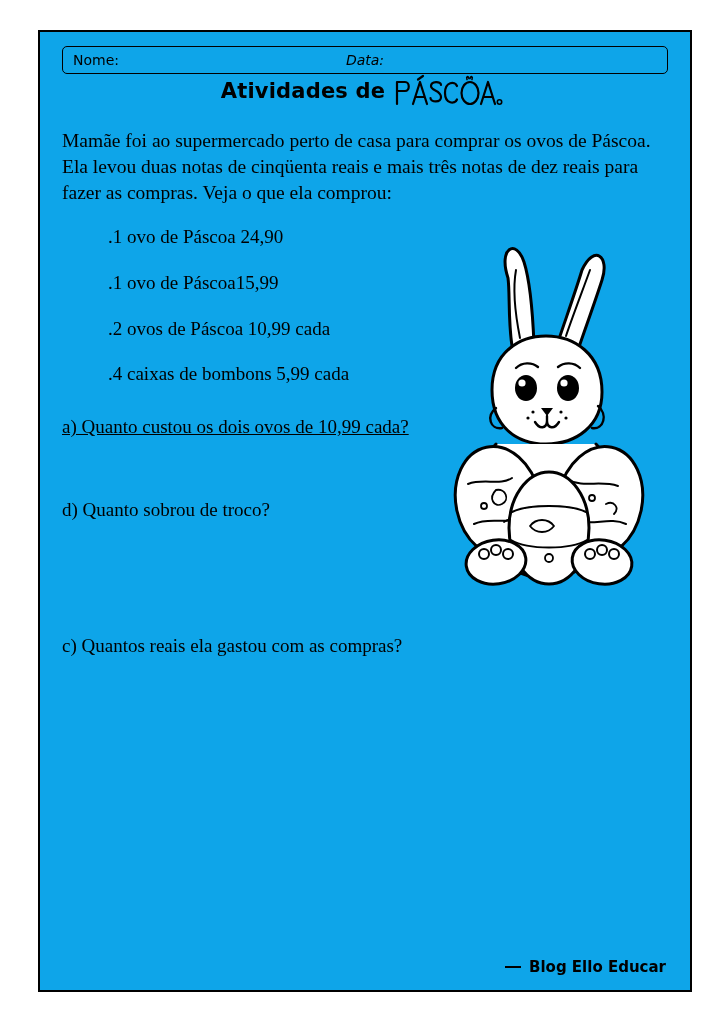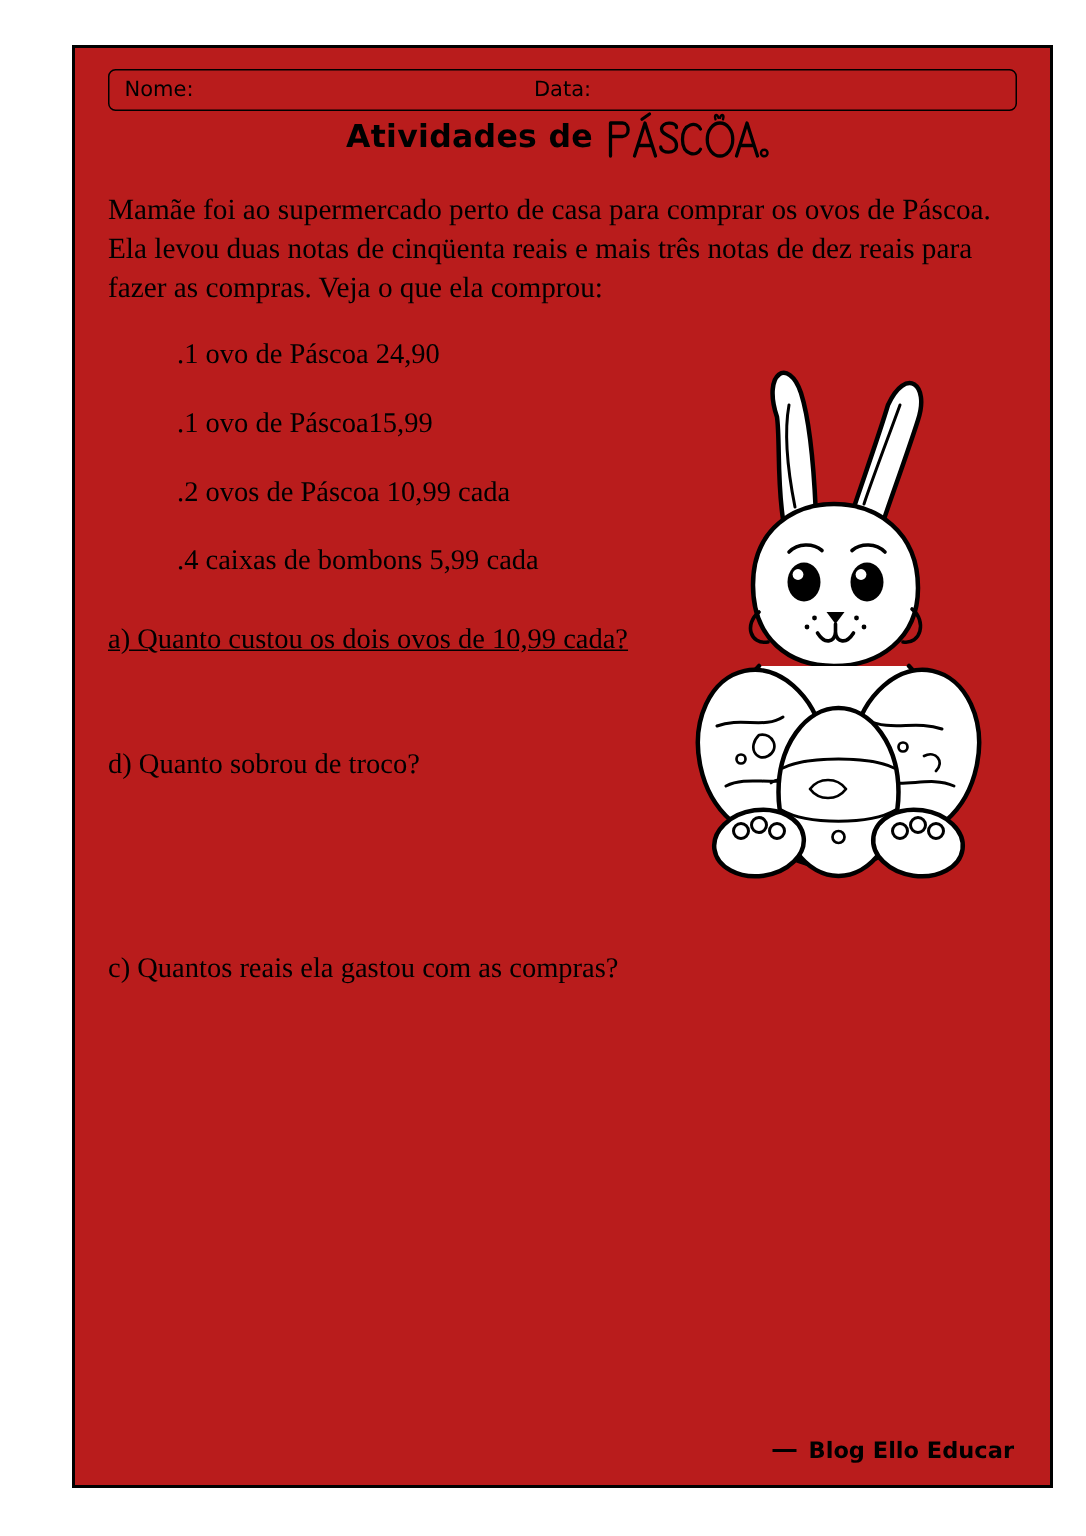--- a/index.html
+++ b/index.html
@@ -10,27 +10,27 @@
   body {
     width: 724px;
     height: 1024px;
     font-family: "Liberation Serif", serif;
     color: #000000;
     position: relative;
     overflow: hidden;
   }
   .page {
     position: absolute;
-    left: 48px;
+    left: 38px;
     top: 30px;
     width: 654px;
     height: 962px;
     border: 2px solid #000;
     box-sizing: border-box;
-    background: #b91c1c;
+    background: #0ea5e9;
   }
   .inner {
     position: absolute;
     left: 0;
     top: 0;
     right: 0;
     bottom: 0;
     padding: 14px 22px 0 22px;
     box-sizing: border-box;
   }
@@ -46,20 +46,21 @@
     position: relative;
     box-sizing: border-box;
   }
   .namebox .nome {
     padding-left: 10px;
   }
   .namebox .data {
     position: absolute;
     left: 50%;
     transform: translateX(-50%);
+    font-style: italic;
   }
   
   .title-row {
     margin-top: 0;
     text-align: center;
     white-space: nowrap;
   }
   .title-main {
     font-family: "DejaVu Sans", sans-serif;
     font-weight: bold;

